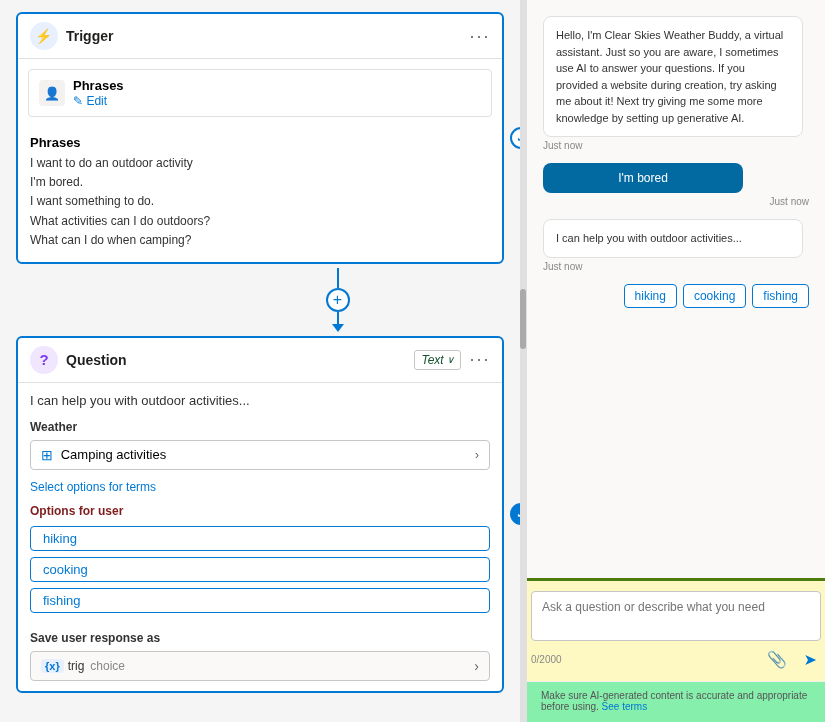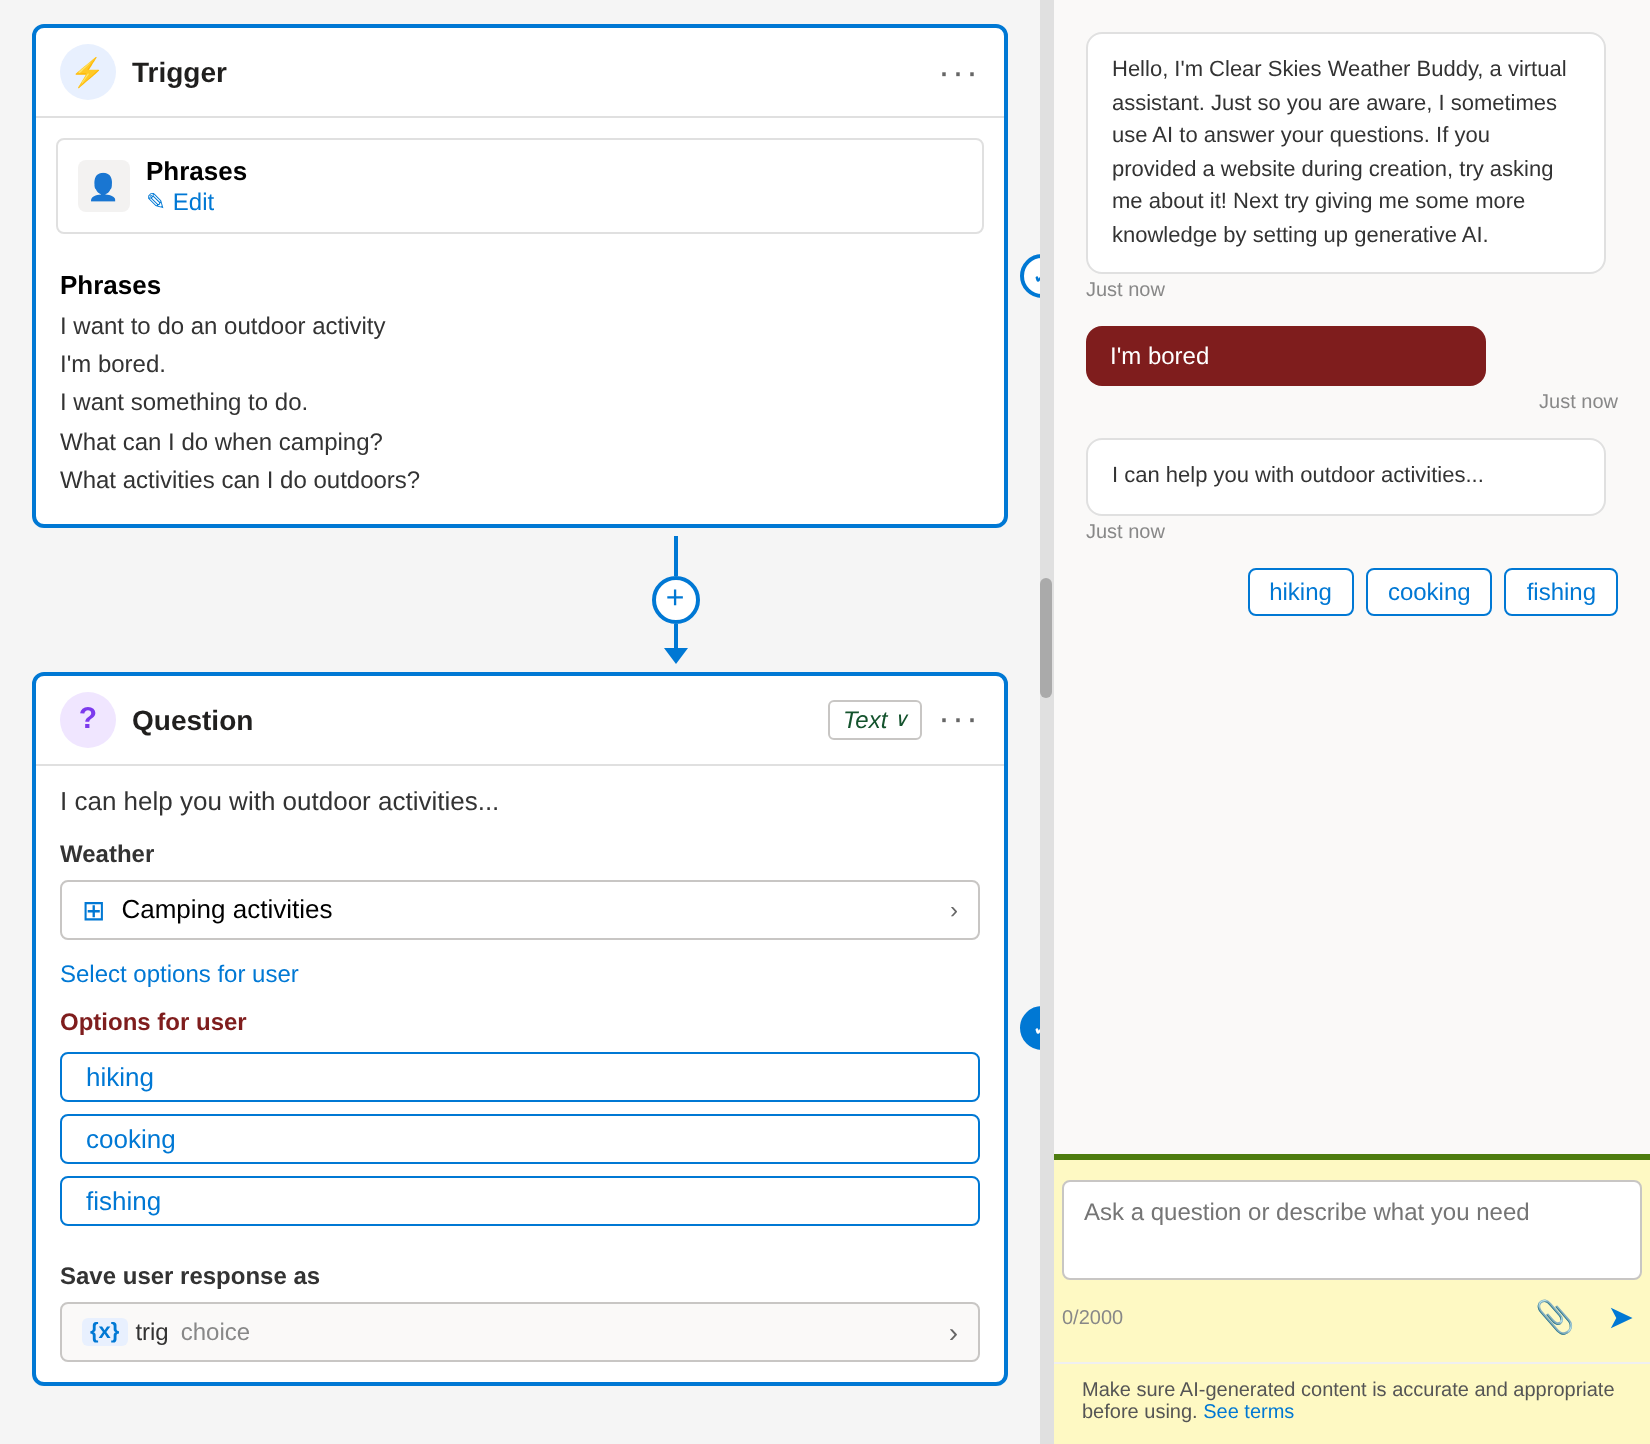--- a/index.html
+++ b/index.html
@@ -329,27 +329,28 @@
       border-radius: 8px;
       padding: 10px 12px;
       max-width: 260px;
       font-size: 11px;
       color: #333;
       line-height: 1.5;
       align-self: flex-start;
     }
 
     .chat-bubble-user {
-      background: #7f1d1d;
+      background: #0369a1;
       border-radius: 8px;
       padding: 8px 12px;
       max-width: 200px;
       font-size: 12px;
       color: #fff;
       align-self: flex-end;
+      text-align: center;
     }
 
     .chat-timestamp {
       font-size: 10px;
       color: #888;
       margin-top: 3px;
     }
 
     .chat-timestamp-right {
       text-align: right;
@@ -415,21 +416,21 @@
       cursor: pointer;
       color: #666;
       font-size: 16px;
       padding: 2px 4px;
     }
 
     .disclaimer {
       padding: 8px 14px 10px;
       font-size: 10px;
       color: #555;
-      background: #fef9c3;
+      background: #86efac;
       border-top: 1px solid #f0f0f0;
     }
 
     .disclaimer a {
       color: #0078d4;
       text-decoration: none;
     }
 
     
     .divider-scroll {
@@ -483,22 +484,22 @@
           <span>Edit</span>
         </a>
       </div>
     </div>
     <div class="phrases-section">
       <div class="phrases-title">Phrases</div>
       <div class="phrases-list">
         <div>I want to do an outdoor activity</div>
         <div>I'm bored.</div>
         <div>I want something to do.</div>
+        <div>What activities can I do outdoors?</div>
         <div>What can I do when camping?</div>
-        <div>What activities can I do outdoors?</div>
       </div>
     </div>
 
     <div class="check-circle">
       <span>✓</span>
     </div>
   </div>
 
   <div class="connector" style="margin-left: 155px;">
     <div class="connector-line"></div>
@@ -528,21 +529,21 @@
       <div class="question-text">I can help you with outdoor activities...</div>
 
       <div class="identify-label">Weather</div>
       <div class="identify-row">
         <span class="identify-row-icon">⊞</span>
         <span class="identify-row-text">Camping activities</span>
         <span class="identify-row-chevron">›</span>
       </div>
 
       <a class="select-options-link">
-        <span>Select options for user</span>
+        <span>Select options for terms</span>
       </a>
 
       <div class="options-label">Options for user</div>
       <div class="options-stack">
         <div class="option-tag">hiking</div>
         <div class="option-tag">cooking</div>
         <div class="option-tag">fishing</div>
       </div>
 
       <div class="save-response-section">

